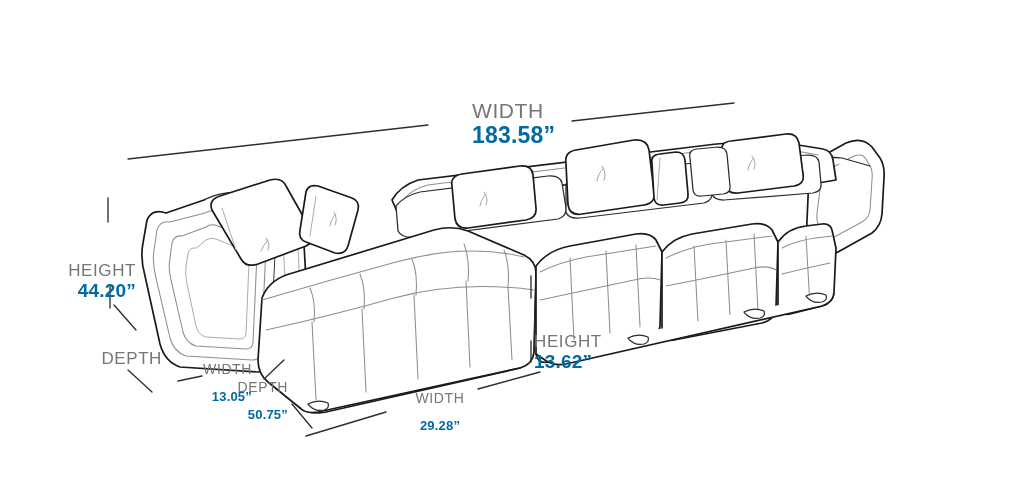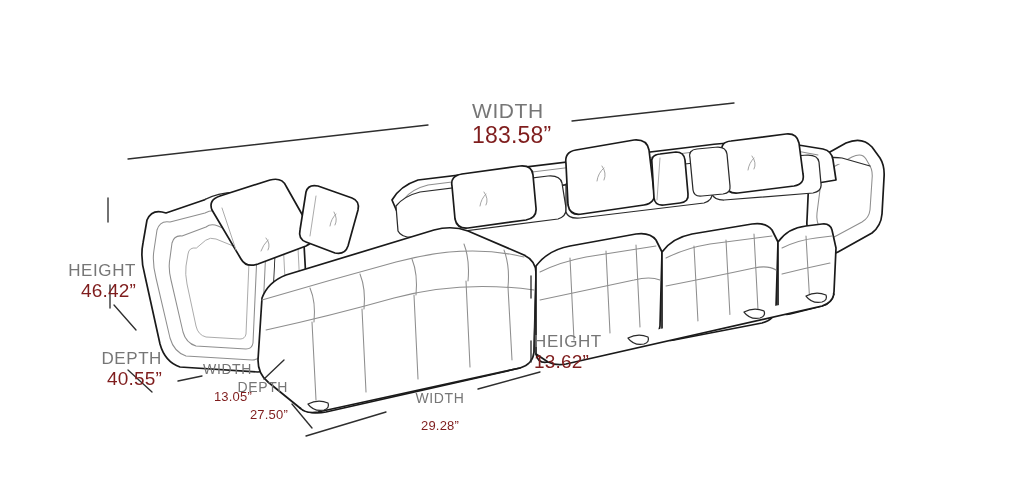--- a/index.html
+++ b/index.html
@@ -45,22 +45,22 @@
     user-select: none;
   }
   .dim .cap {
     display: block;
     color: #767676;
     font-weight: 400;
     letter-spacing: 0.6px;
   }
   .dim .val {
     display: block;
-    color: #7f1d1d;
-    font-weight: 400;
+    color: #0369a1;
+    font-weight: 700;
     letter-spacing: 0.2px;
   }
   
   .dim.lg .cap { font-size: 21px; }
   .dim.lg .val { font-size: 23px; margin-top: 3px; }
   .dim.md .cap { font-size: 17px; margin-top: 32px; }
   .dim.md .val { font-size: 19px; margin-top: 2px; }
   .dim.sm .cap { font-size: 14px; }
   .dim.sm .val { font-size: 13px; margin-top: 14px; }
 
@@ -288,41 +288,40 @@
     </g>
   </svg>
 
   <div class="dim lg" style="left:472px; top:100px;">
     <span class="cap">WIDTH</span>
     <span class="val">183.58”</span>
   </div>
 
   <div class="dim md right-align" style="left:0px; top:230px; width:136px;">
     <span class="cap">HEIGHT</span>
-    <span class="val">46.42”</span>
+    <span class="val">44.20”</span>
   </div>
 
   <div class="dim md right-align" style="left:0px; top:318px; width:162px;">
     <span class="cap">DEPTH</span>
-    <span class="val">40.55”</span>
   </div>
 
   <div class="dim md" style="left:534px; top:301px;">
     <span class="cap">HEIGHT</span>
     <span class="val">13.62”</span>
   </div>
 
   <div class="dim sm right-align" style="left:130px; top:362px; width:122px;">
     <span class="cap">WIDTH</span>
     <span class="val">13.05”</span>
   </div>
 
   <div class="dim sm right-align" style="left:160px; top:380px; width:128px;">
     <span class="cap">DEPTH</span>
-    <span class="val">27.50”</span>
+    <span class="val">50.75”</span>
   </div>
 
   <div class="dim sm center-align" style="left:392px; top:391px; width:96px;">
     <span class="cap">WIDTH</span>
     <span class="val">29.28”</span>
   </div>
 
 </div>
 
 </body></html>

